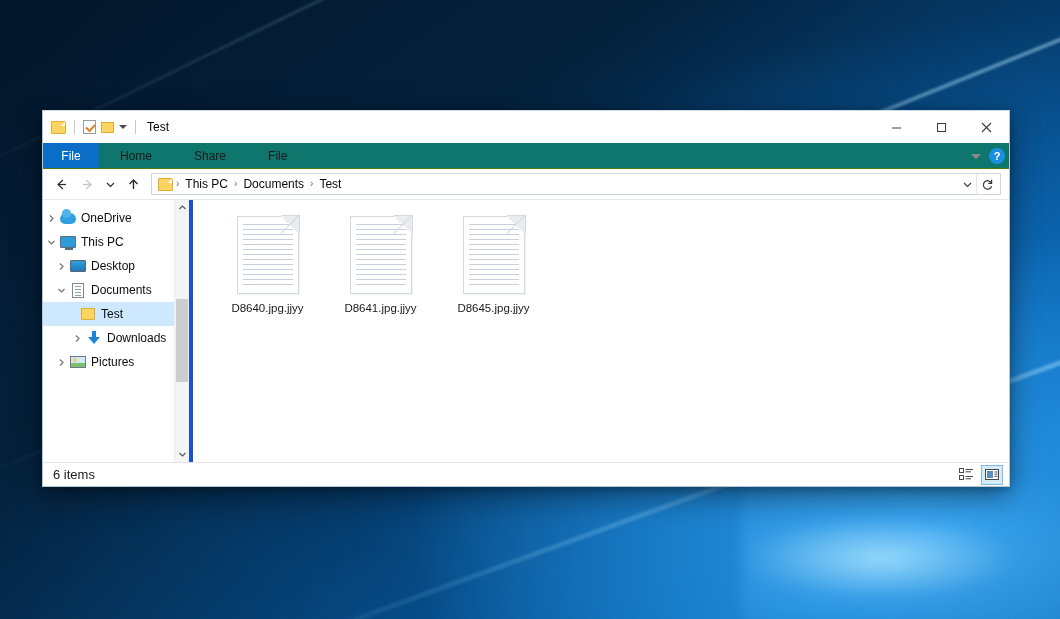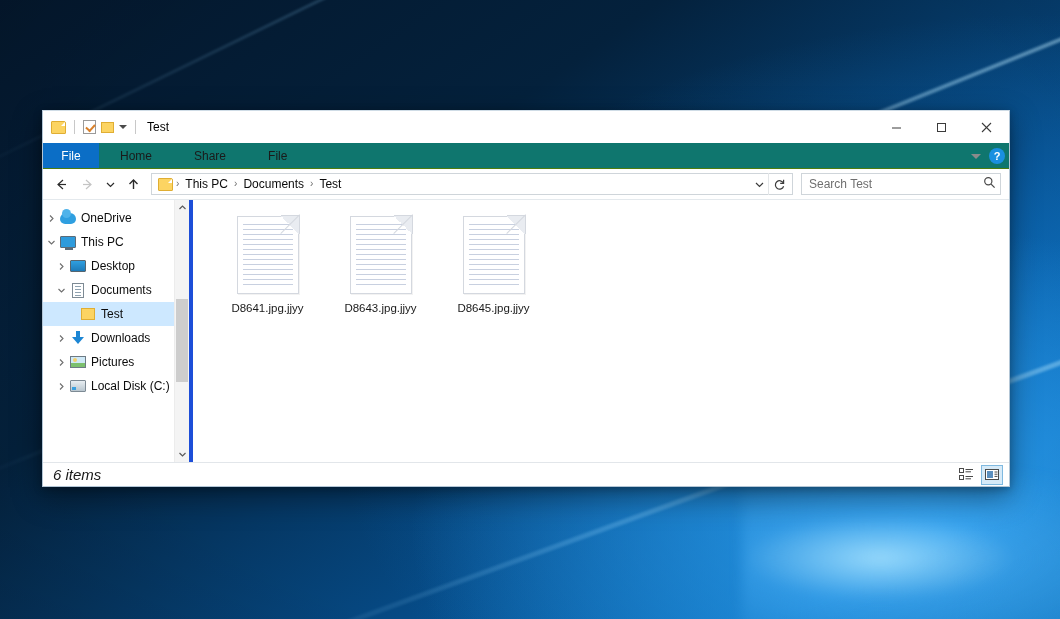--- a/index.html
+++ b/index.html
@@ -433,21 +433,21 @@
   }
 
   
   .statusbar {
     height: 24px; flex: 0 0 24px;
     border-top: 1px solid #e2e6ea;
     background: #ffffff;
     display: flex; align-items: center;
     padding: 0 6px 0 10px;
   }
-  .status-text { font-size: 15px; color: #1a1a1a; font-style: italic; }
+  .status-text { font-size: 13px; color: #1a1a1a; }
   .viewbtns { margin-left: auto; display: flex; gap: 4px; }
   .vbtn {
     width: 22px; height: 20px;
     display: flex; align-items: center; justify-content: center;
     border: 1px solid transparent;
   }
   .vbtn.active {
     border-color: #7fb9e0;
     background: #d6eaf8;
   }
@@ -551,29 +551,20 @@
           </span>
           <span class="refresh-btn">
             <svg width="13" height="13" viewBox="0 0 13 13">
               <path d="M10.4 5.1 A4.2 4.2 0 1 0 10.6 8.2" fill="none" stroke="currentColor" stroke-width="1.2"></path>
               <path d="M10.6 1.8 L10.6 5.3 L7.2 5.3" fill="none" stroke="currentColor" stroke-width="1.2"></path>
             </svg>
           </span>
         </div>
       </div>
 
-      <div class="searchbox">
-        <input type="text" placeholder="Search Test" style="">
-        <span>
-          <svg width="13" height="13" viewBox="0 0 13 13">
-            <circle cx="5.3" cy="5.3" r="3.6" fill="none" stroke="#4a4a4a" stroke-width="1.2"></circle>
-            <line x1="8.1" y1="8.1" x2="11.6" y2="11.6" stroke="#4a4a4a" stroke-width="1.3"></line>
-          </svg>
-        </span>
-      </div>
     </div>
 
     <div class="wbody">
 
       <div class="navpane">
         <div class="tree">
 
           <div class="trow">
             <span class="twist">
               <svg width="9" height="9" viewBox="0 0 9 9">
@@ -623,21 +614,21 @@
           </div>
 
           <div class="trow sel">
             <span class="twist" style="flex:0 0 36px;width:36px;"></span>
             <span class="ticon">
                 <span class="ic-folder-tree"></span>
               </span>
             <span class="tlabel">Test</span>
           </div>
 
-          <div class="trow" style="padding-left:10px;">
+          <div class="trow" style="padding-left:26px;">
             <span class="twist">
               <svg width="9" height="9" viewBox="0 0 9 9">
                   <path d="M3 1.5 L6 4.5 L3 7.5" fill="none" stroke="currentColor" stroke-width="1.1"></path>
                 </svg>
             </span>
             <span class="ticon">
                 <span class="ic-down"></span>
               </span>
             <span class="tlabel">Downloads</span>
           </div>
@@ -649,31 +640,20 @@
                   <path d="M3 1.5 L6 4.5 L3 7.5" fill="none" stroke="currentColor" stroke-width="1.1"></path>
                 </svg>
             </span>
             <span class="ticon">
                 <span class="ic-pic"></span>
               </span>
             <span class="tlabel">Pictures</span>
           </div>
 
 
-          <div class="trow" style="padding-left:10px;">
-            <span class="twist">
-              <svg width="9" height="9" viewBox="0 0 9 9">
-                  <path d="M3 1.5 L6 4.5 L3 7.5" fill="none" stroke="currentColor" stroke-width="1.1"></path>
-                </svg>
-            </span>
-            <span class="ticon">
-                <span class="ic-disk"></span>
-              </span>
-            <span class="tlabel">Local Disk (C:)</span>
-          </div>
         </div>
 
         <div class="scrollbar">
           <div class="sb-arrow">
             <svg width="9" height="9" viewBox="0 0 9 9">
                 <path d="M1.5 6 L4.5 3 L7.5 6" fill="none" stroke="currentColor" stroke-width="1.2"></path>
               </svg>
           </div>
           <div class="sb-track">
             <div class="sb-thumb"></div>
@@ -682,37 +662,37 @@
             <svg width="9" height="9" viewBox="0 0 9 9">
                 <path d="M1.5 3 L4.5 6 L7.5 3" fill="none" stroke="currentColor" stroke-width="1.2"></path>
               </svg>
           </div>
         </div>
       </div>
 
       <div class="content">
         <div class="filegrid">
 
+          <div class="fileitem">
+            <div class="file-ico">
+              <div class="page"></div>
+                <div class="fold"></div>
+            </div>
+            <div class="fname">D8640.jpg.jjyy</div>
+          </div>
 
           <div class="fileitem">
             <div class="file-ico">
               <div class="page"></div>
                 <div class="fold"></div>
             </div>
             <div class="fname">D8641.jpg.jjyy</div>
           </div>
 
 
-          <div class="fileitem">
-            <div class="file-ico">
-              <div class="page"></div>
-                <div class="fold"></div>
-            </div>
-            <div class="fname">D8643.jpg.jjyy</div>
-          </div>
 
 
           <div class="fileitem">
             <div class="file-ico">
               <div class="page"></div>
                 <div class="fold"></div>
             </div>
             <div class="fname">D8645.jpg.jjyy</div>
           </div>
 

